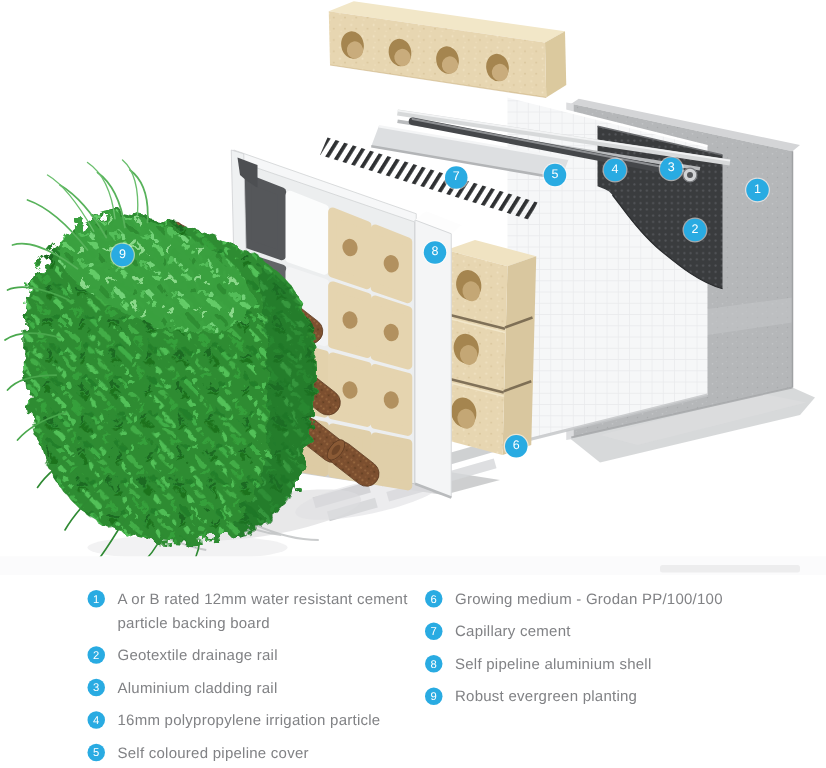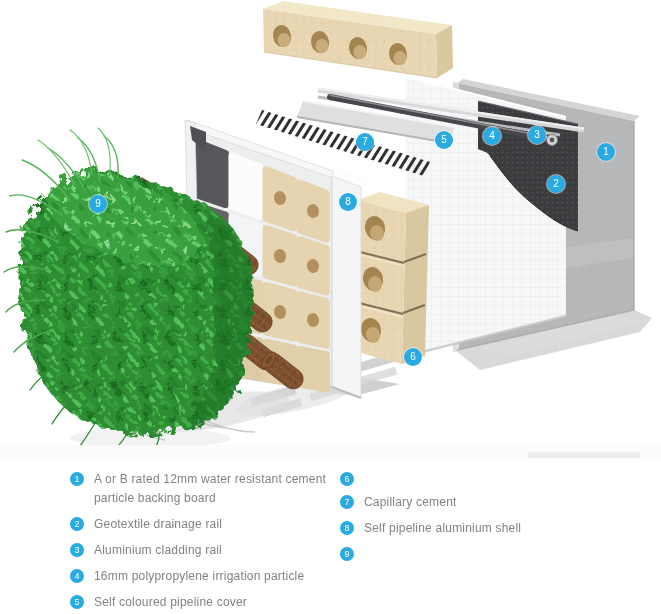--- a/index.html
+++ b/index.html
@@ -283,27 +283,29 @@
         <span class="legend-label">16mm polypropylene irrigation particle</span>
       </div>
       <div class="legend-item">
         <span class="legend-badge">5</span>
         <span class="legend-label">Self coloured pipeline cover</span>
       </div>
     </div>
     <div class="col" id="legend-col-right">
       <div class="legend-item">
         <span class="legend-badge">6</span>
+        <span class="legend-label">Growing medium - Grodan PP/100/100</span>
       </div>
       <div class="legend-item">
         <span class="legend-badge">7</span>
         <span class="legend-label">Capillary cement</span>
       </div>
       <div class="legend-item">
         <span class="legend-badge">8</span>
         <span class="legend-label">Self pipeline aluminium shell</span>
       </div>
       <div class="legend-item">
         <span class="legend-badge">9</span>
+        <span class="legend-label">Robust evergreen planting</span>
       </div>
     </div>
   </div>
 </div>
 
 </body></html>

